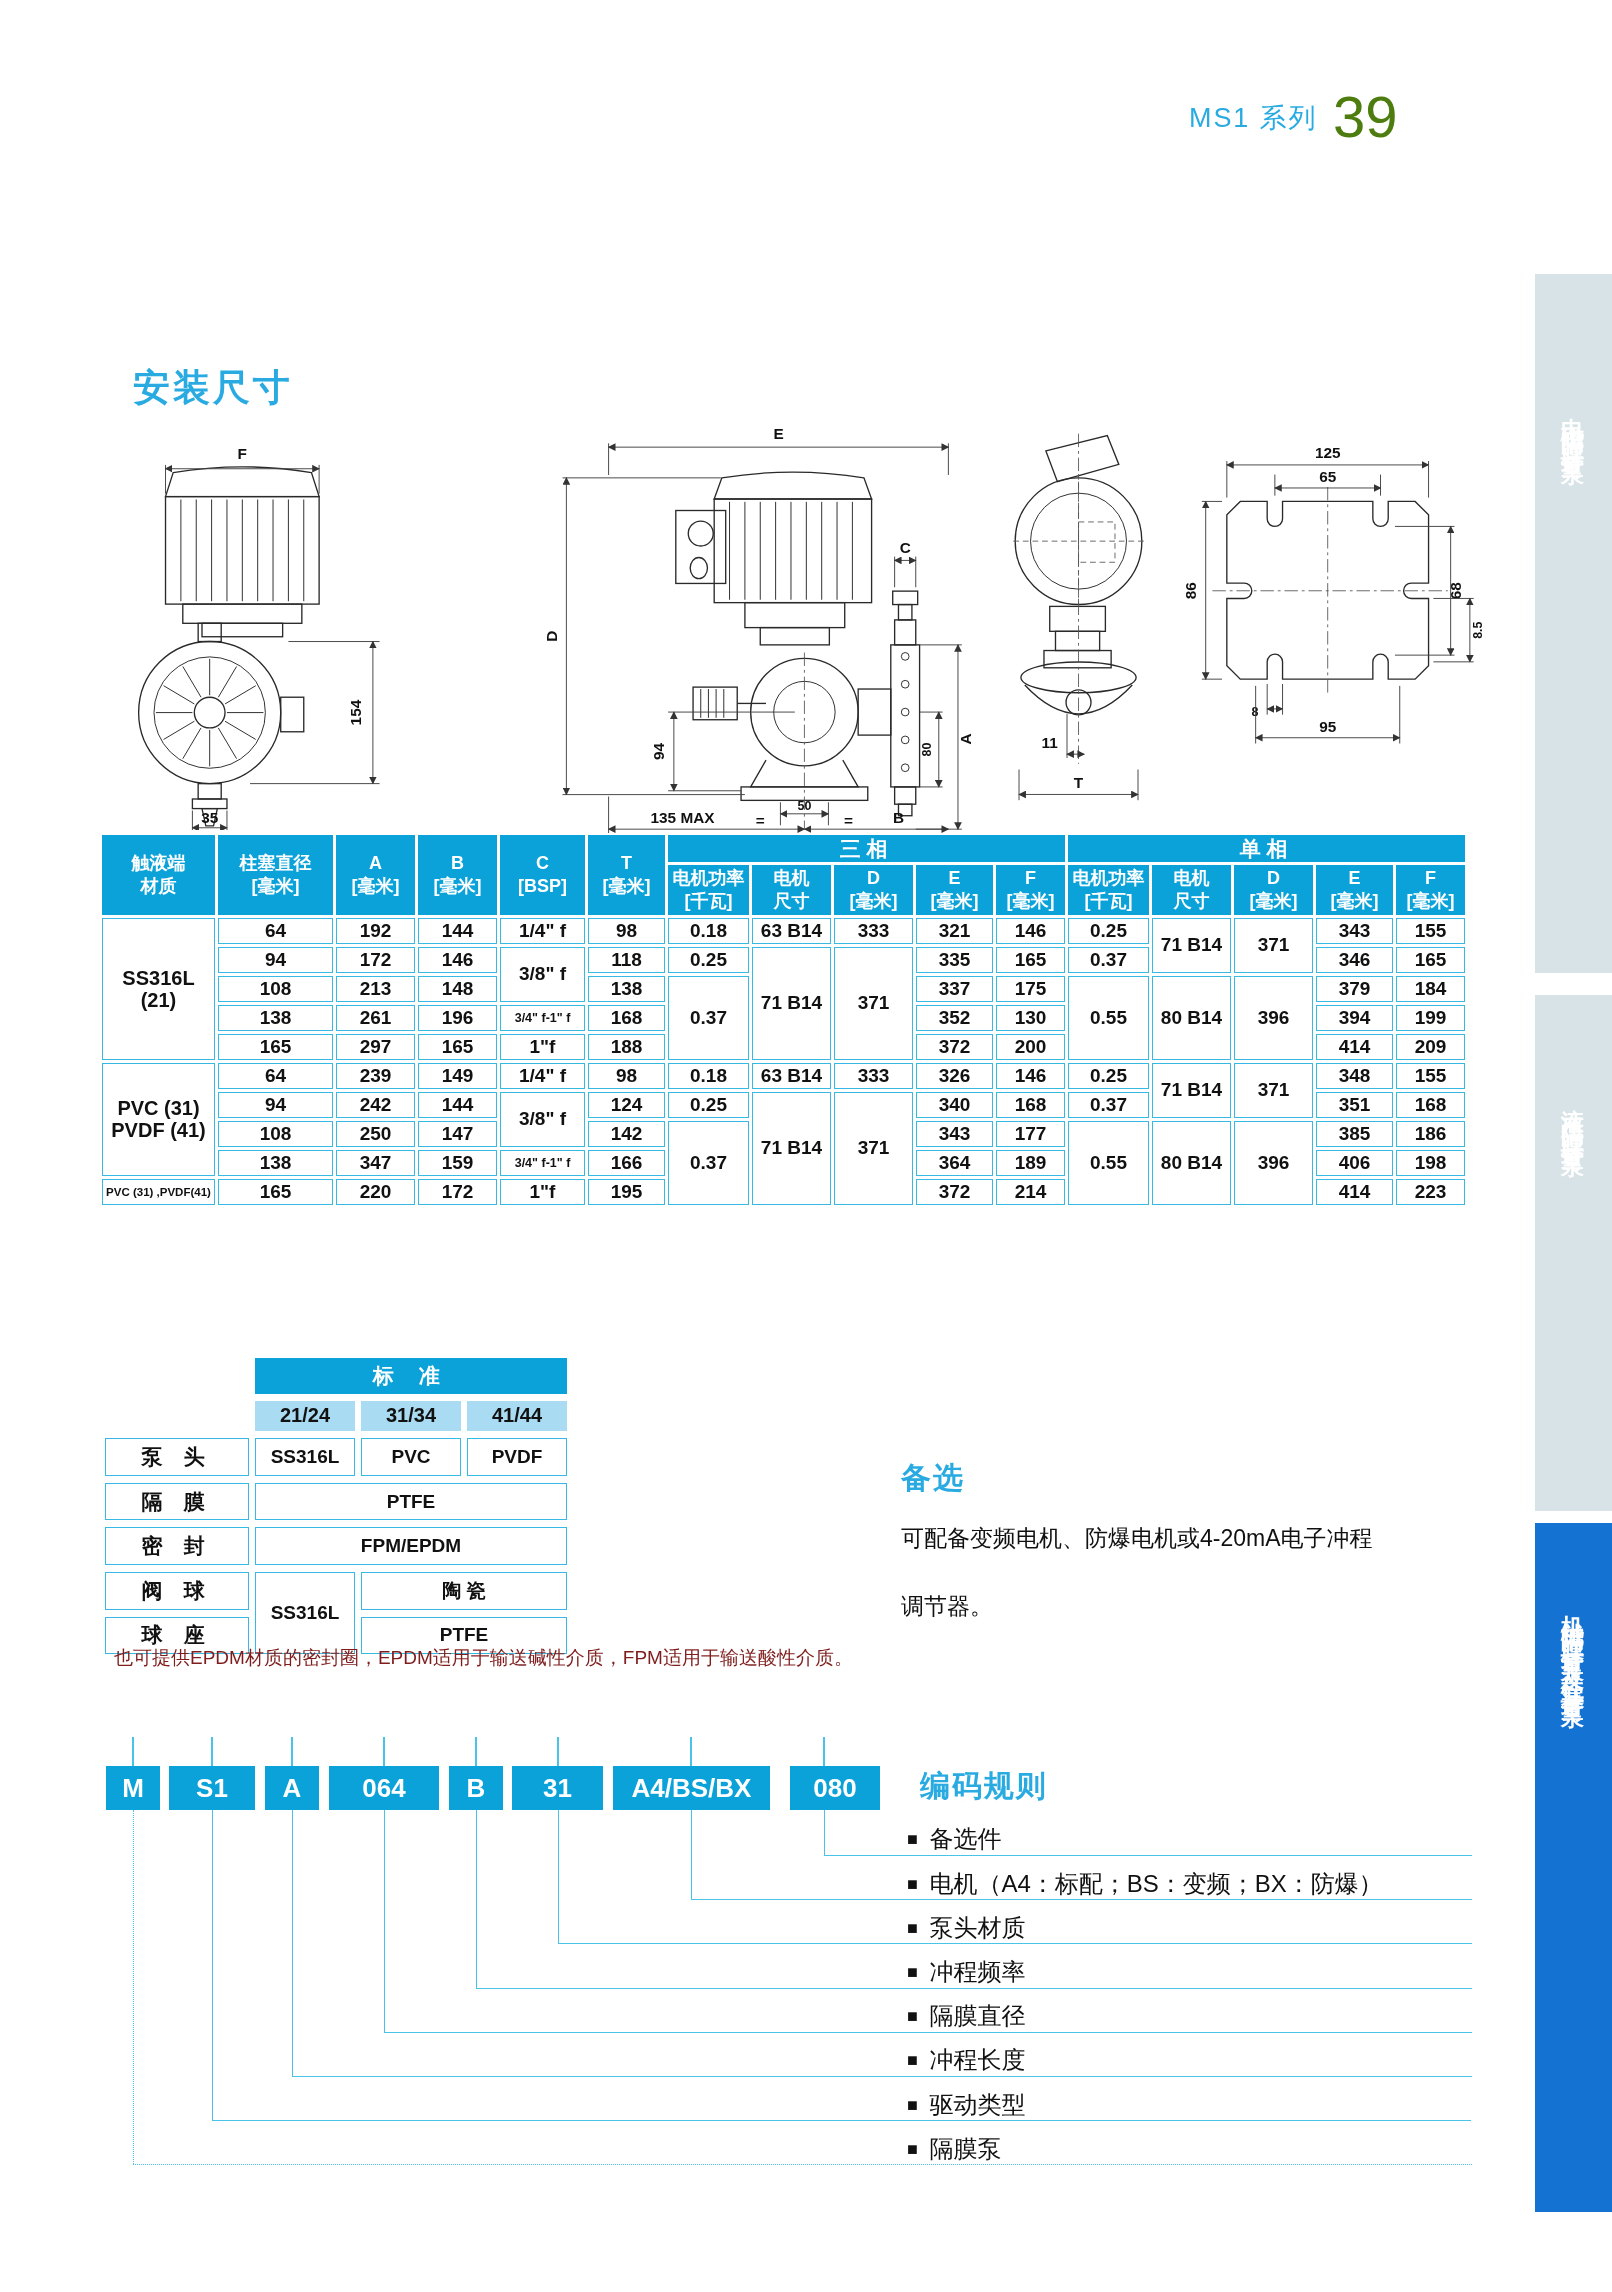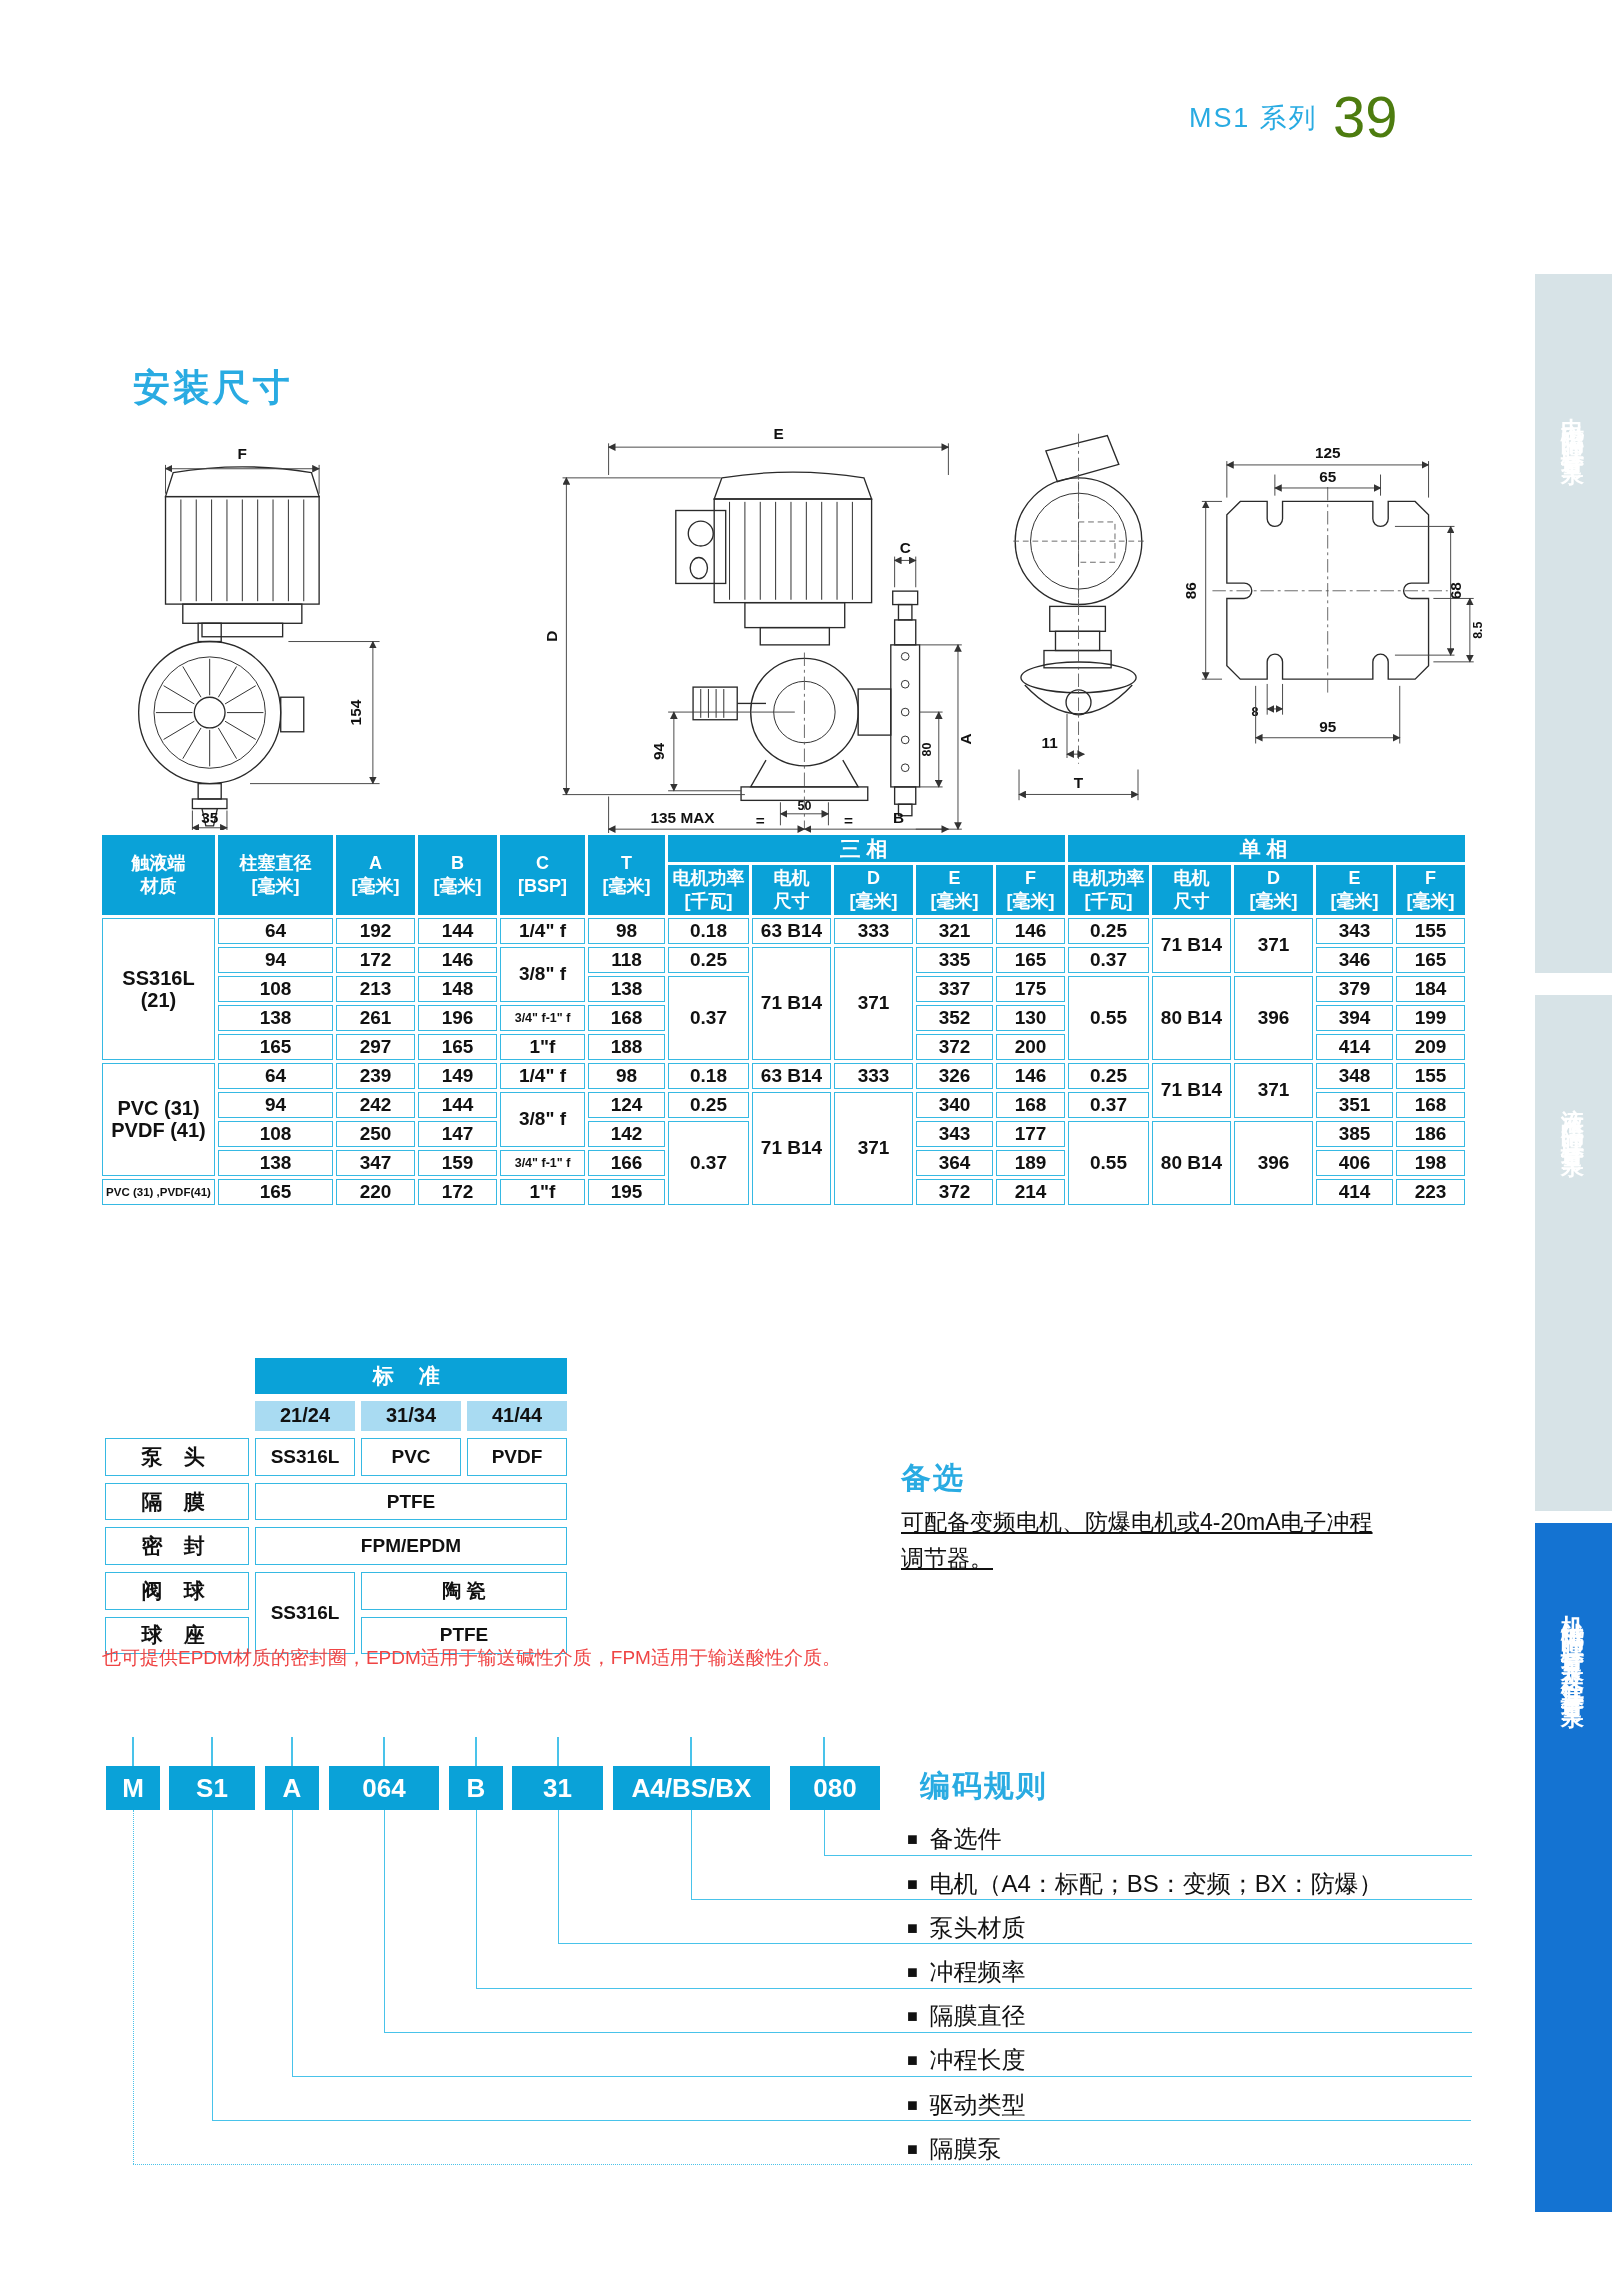--- a/index.html
+++ b/index.html
@@ -35,24 +35,24 @@
 
   
   table.mat-table{position:absolute;left:99px;top:1351px;border-collapse:separate;border-spacing:6.7px 7.7px;table-layout:fixed;}
   table.mat-table th, table.mat-table td{box-sizing:border-box;text-align:center;vertical-align:middle;padding:3.8px 0;}
   table.mat-table th.std{background:#0aa2d8;color:#fff;font-size:21px;font-weight:bold;letter-spacing:9.6px;}
   table.mat-table th.sub{background:#a9dbf2;color:#111;font-size:20px;font-weight:bold;}
   table.mat-table th.lbl{background:#fff;border:1.9px solid #36b9e3;color:#111;font-size:21px;font-weight:bold;letter-spacing:7.7px;}
   table.mat-table td.val{background:#fff;border:1.9px solid #36b9e3;font-size:19px;font-weight:bold;}
   table.mat-table .blank{background:transparent;border:none;}
 
-  .footnote{position:absolute;left:102px;top:1645px;font-size:19px;color:#ef4444;}
+  .footnote{position:absolute;left:114px;top:1645px;font-size:19px;color:#7f1d1d;}
 
   .options-title{position:absolute;left:901px;top:1458px;font-size:30px;font-weight:bold;color:#29abe2;letter-spacing:1.9px;}
-  .options-text{position:absolute;left:901px;top:1504px;font-size:23px;line-height:36px;color:#111;white-space:pre-line;text-decoration:underline;}
+  .options-text{position:absolute;left:901px;top:1504px;font-size:23px;line-height:68px;color:#111;white-space:pre-line;}
 
   
   .code-block{position:absolute;top:1766px;height:44px;background:#0aa2d8;color:#fff;
               display:flex;align-items:center;justify-content:center;font-size:26px;font-weight:bold;}
   .code-tick{position:absolute;top:1737px;width:1.9px;height:29px;background:#49c3ea;}
   .code-vline{position:absolute;width:1.4px;background:#49c3ea;}
   .code-hline{position:absolute;height:0;border-top:1.4px solid #49c3ea;}
   .code-hline.dotted{border-top-style:dotted;}
   .code-vline.dotted{background:none;border-left:1.4px dotted #49c3ea;width:0;}
   .coding-title{position:absolute;left:920px;top:1766px;font-size:30px;font-weight:bold;color:#29abe2;letter-spacing:1.9px;}

